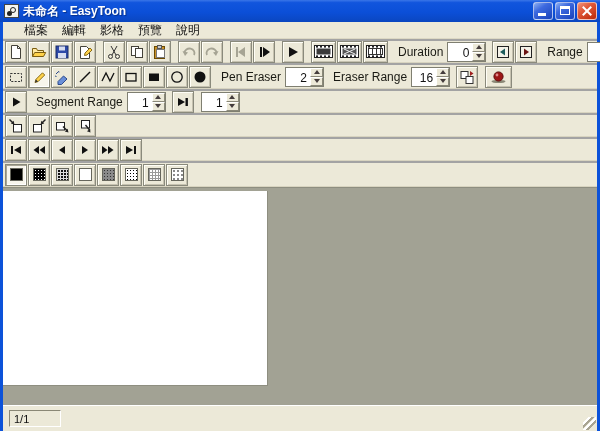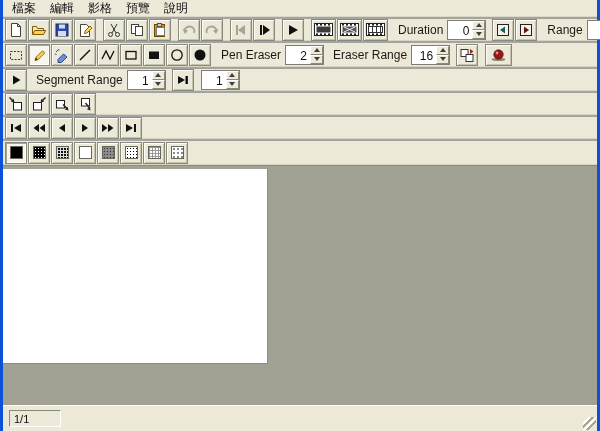--- a/index.html
+++ b/index.html
@@ -24,21 +24,21 @@
     border:1px solid rgba(255,255,255,.6); position:relative; }
   .winbtn.min, .winbtn.max { background:linear-gradient(145deg,#8fb0f0,#3e6ae0 35%,#1e48c0 90%); }
   .winbtn.close { background:linear-gradient(145deg,#f0927c,#e25c3c 35%,#c03010 90%); }
   .glyph-min { position:absolute; left:4px; bottom:3px; width:8px; height:3px; background:#fff; }
   .glyph-max { position:absolute; left:4px; top:3px; width:10px; height:9px;
     border:1px solid #fff; border-top:3px solid #fff; }
   .glyph-x1,.glyph-x2 { position:absolute; left:3px; top:7px; width:12px; height:2px; background:#fff; }
   .glyph-x1 { transform:rotate(45deg); } .glyph-x2 { transform:rotate(-45deg); }
   
   .menubar { height:17px; flex:0 0 17px; display:flex; align-items:center;
-    background:#ece9d8; padding-left:2px; border-bottom:1px solid #dcd8c4; }
+    background:#ece9d8; padding-left:14px; border-bottom:1px solid #dcd8c4; }
   .menu-item { font-size:12px; padding:1px 7px; color:#111; }
   
   .toolbar { display:flex; align-items:center; background:#ece9d8;
     border-top:2px solid #a3a3a3; border-bottom:1px solid #d8d4c0; padding:0 2px; }
   .t24 { height:24px; flex:0 0 24px; } .t26 { height:26px; flex:0 0 26px; }
   .tb-btn { width:22px; height:22px; flex:0 0 auto; display:flex; align-items:center;
     justify-content:center; background:#ece9d8; border:1px solid #8a8a7c;
     box-shadow:inset 1px 1px 0 #fffef6, inset -1px -1px 0 #c6c2b0; margin-right:1px; }
   .tb-btn.wide { width:25px; } .tb-btn.xwide { width:27px; }
   .tb-btn.pressed { background:#f7f5ec;
@@ -91,20 +91,34 @@
   .grip { position:absolute; right:1px; bottom:1px; width:13px; height:13px;
     background:
       linear-gradient(135deg, transparent 0 4px, #fff 4px 6px, #a8a492 6px 8px,
         transparent 8px 9px, #fff 9px 11px, #a8a492 11px 13px, transparent 13px); }
 </style>
 </head>
 <body>
 
 <div class="window">
 
+  <div class="titlebar">
+    <div class="app-icon"></div>
+    <div class="title-text">未命名 - EasyToon</div>
+    <div class="winbtn min">
+        <div class="glyph-min"></div>
+      </div>
+    <div class="winbtn max">
+        <div class="glyph-max"></div>
+      </div>
+    <div class="winbtn close">
+        <div class="glyph-x1"></div>
+        <div class="glyph-x2"></div>
+      </div>
+  </div>
 
   <div class="menubar">
     <span class="menu-item">檔案</span>
     <span class="menu-item">編輯</span>
     <span class="menu-item">影格</span>
     <span class="menu-item">預覽</span>
     <span class="menu-item">說明</span>
   </div>
 
   <div class="toolbar t24">

